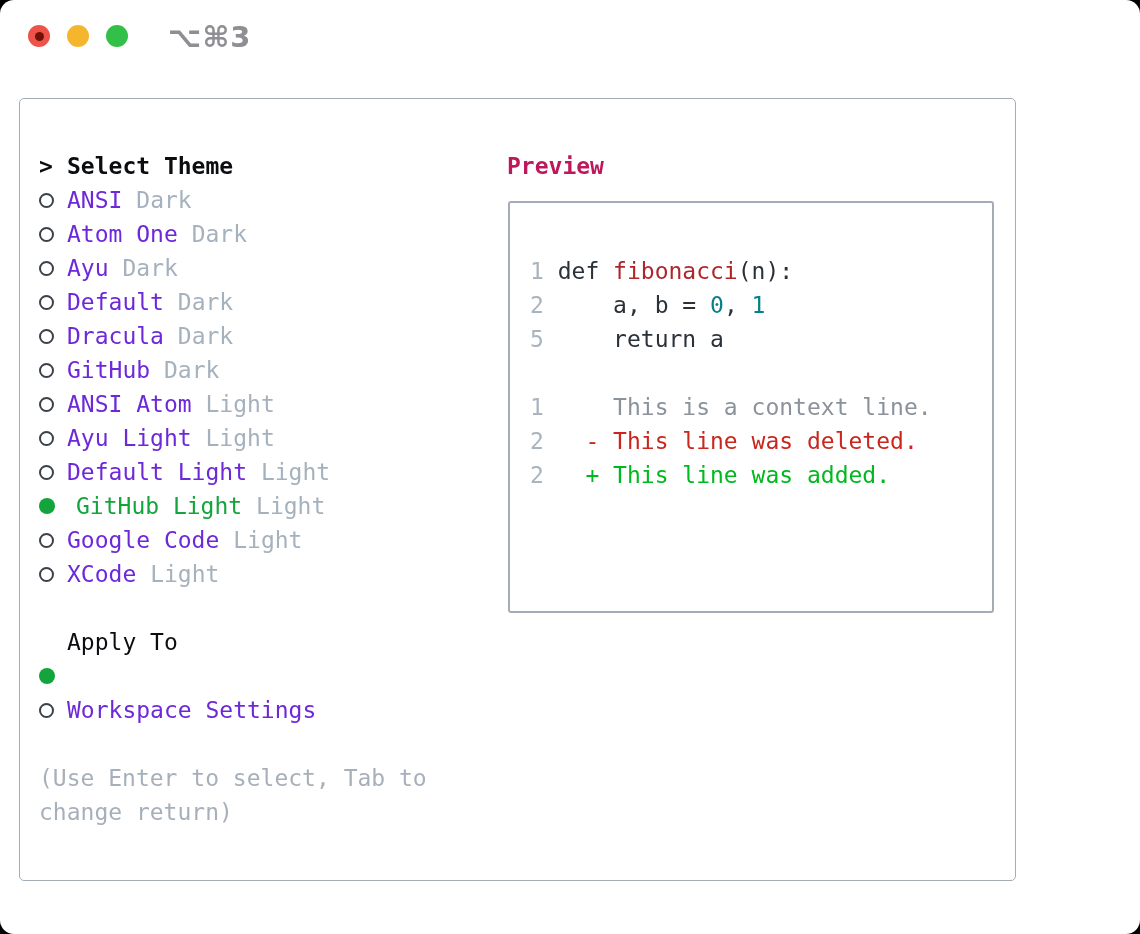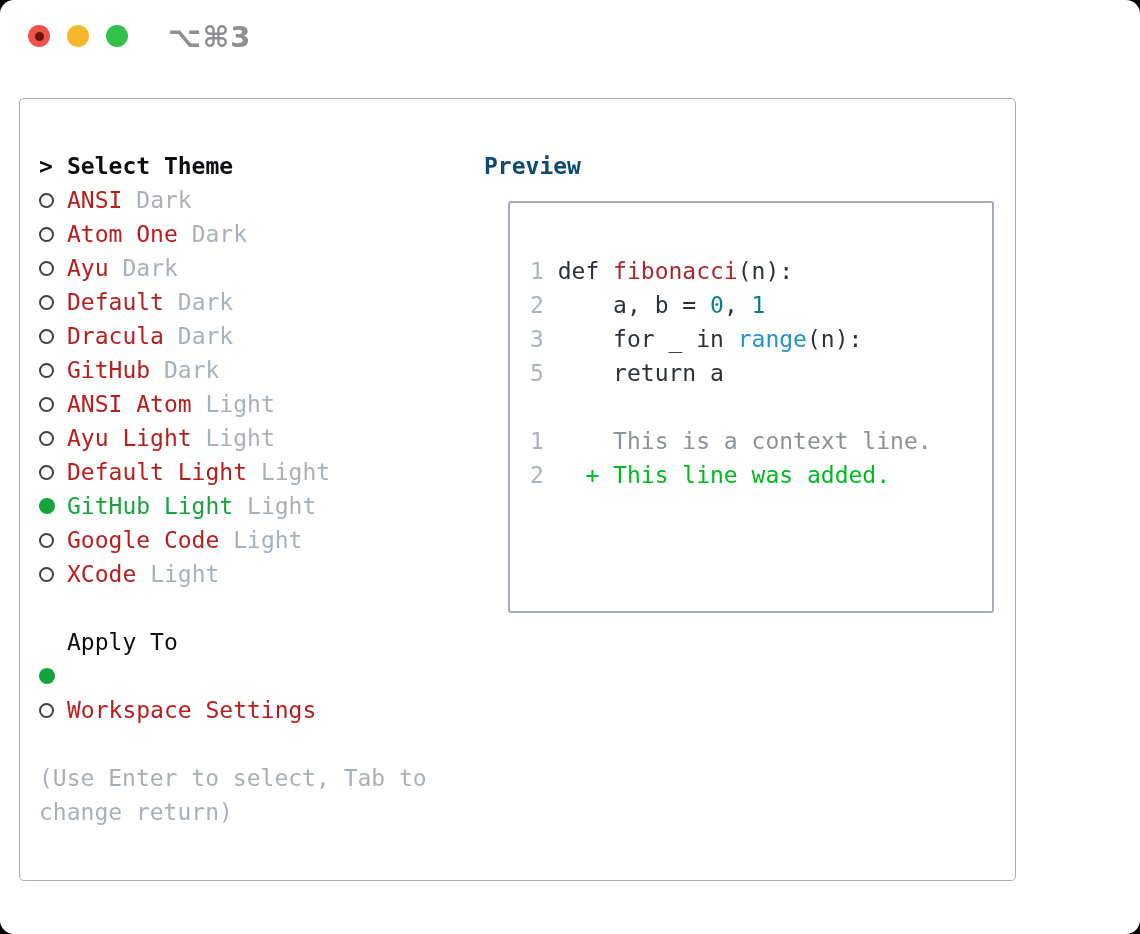--- a/index.html
+++ b/index.html
@@ -29,29 +29,29 @@
          border:1.5px solid var(--border-gray);border-radius:5px;background:#fff;}
   .left-col{position:absolute;left:19px;top:50px;}
   .row{height:34px;display:flex;align-items:center;font-size:23px;white-space:pre;}
   .marker{flex:0 0 28px;width:28px;display:flex;align-items:center;}
   .prompt{font-weight:700;color:#0b0d10;}
   .htext{font-weight:700;color:#0b0d10;}
   .htext2{font-weight:400;color:#0b0d10;text-align:center;}
   .dot{width:15px;height:15px;border:2px solid #3b414a;border-radius:50%;
        display:inline-block;background:#fff;}
   .dot.filled{width:16px;height:16px;border:none;background:var(--selected-green);}
-  .tname{color:#b91c1c;}
-  .theme-row.selected .tname{color:var(--selected-green);}
+  .tname{color:#6d28d9;}
+  .theme-row.selected .tname{color:var(--selected-green);margin-left:9px;}
   .opt-row.selected .tname{color:var(--selected-green);}
   .tvariant{color:var(--variant-gray);margin-left:13.9px;}
   .hint{color:var(--hint-gray);text-align:right;}
   .spacer{height:34px;}
   
-  .preview-header{position:absolute;left:464px;top:50px;height:34px;line-height:34px;
-                  font-size:23px;font-weight:700;color:#0c4a6e;}
+  .preview-header{position:absolute;left:487px;top:50px;height:34px;line-height:34px;
+                  font-size:23px;font-weight:700;color:#be185d;}
   .preview-box{position:absolute;left:488px;top:102px;width:486px;height:412px;
                border:2px solid var(--border-gray);border-radius:3px;
                padding:51px 0 13px 20px;background:#fff;}
   .pline{height:34px;line-height:34px;font-size:23px;white-space:pre;}
   .seg-ln{color:var(--line-number-gray);}
   .seg-code{color:#2b3138;}
   .seg-func{color:var(--function-red);}
   .seg-num{color:var(--number-teal);}
   .seg-builtin{color:var(--builtin-blue);}
   .seg-context{color:var(--context-gray);}
@@ -110,21 +110,21 @@
       <div class="row spacer"></div>
 
       <div class="row hint">(Use Enter to select, Tab to</div>
       <div class="row hint">change return)</div>
     </div>
 
     <div class="preview-header">Preview</div>
     <div class="preview-box" id="preview-lines">
         <div class="pline"><span class="seg-ln">1 </span><span class="seg-code">def </span><span class="seg-func">fibonacci</span><span class="seg-code">(n):</span></div>
         <div class="pline"><span class="seg-ln">2 </span><span class="seg-code">    a, b = </span><span class="seg-num">0</span><span class="seg-code">, </span><span class="seg-num">1</span></div>
-        <div class="pline"><span class="seg-ln">3 </span><span class="seg-code">    for _ in </span><span class="seg-builtin">range</span><span class="seg-code">(n):</span></div>
         <div class="pline"><span class="seg-ln">5 </span><span class="seg-code">    return a</span></div>
         <div class="pline"></div>
         <div class="pline"><span class="seg-ln">1 </span><span class="seg-context">    This is a context line.</span></div>
+        <div class="pline"><span class="seg-ln">2 </span><span class="seg-deleted">  - This line was deleted.</span></div>
         <div class="pline"><span class="seg-ln">2 </span><span class="seg-added">  + This line was added.</span></div>
       </div>
 
   </div>
 </div>
 
 </body></html>

